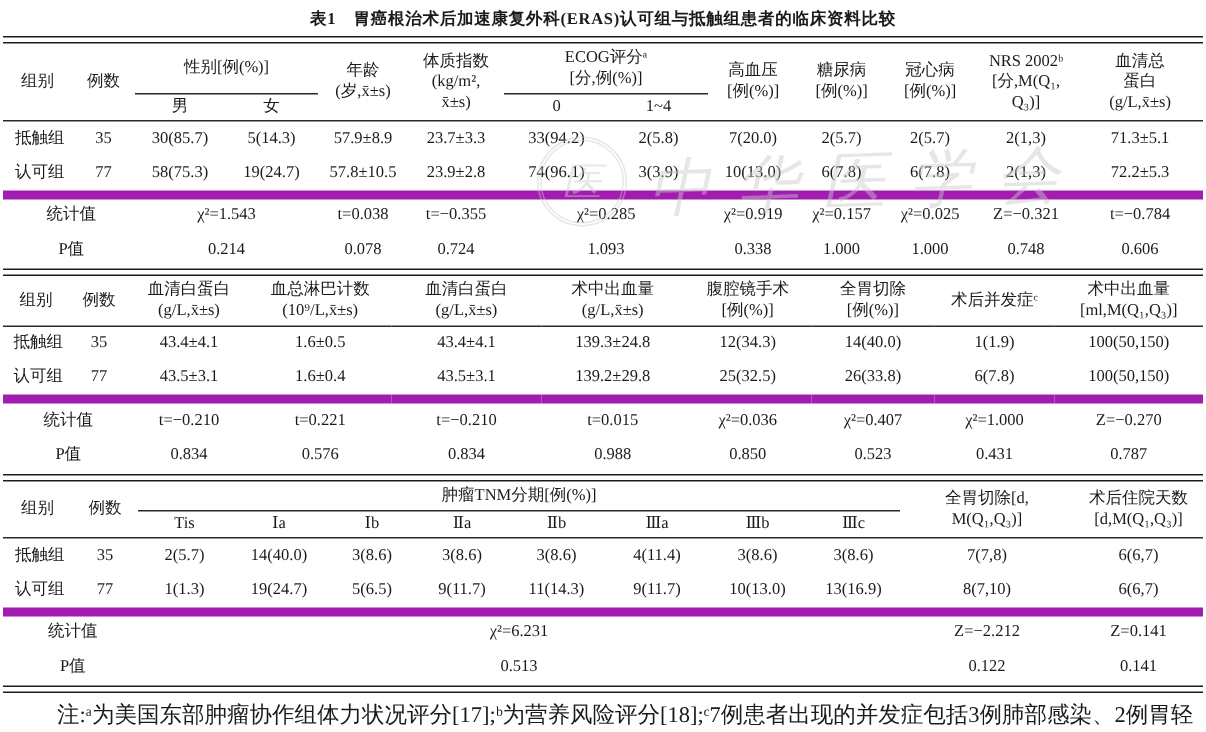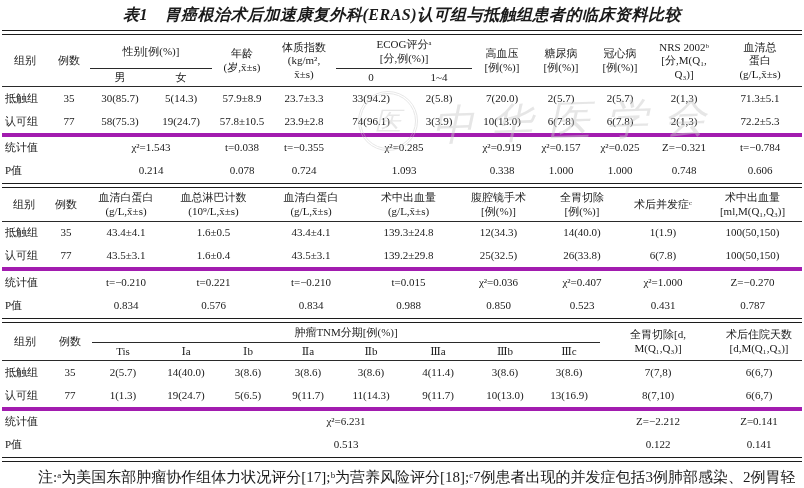--- a/index.html
+++ b/index.html
@@ -2,38 +2,38 @@
 <html><head>
 <meta charset="utf-8">
 <style>
   html,body{margin:0;padding:0;background:#ffffff;}
   body{
     width:804px;height:488px;overflow:hidden;position:relative;
     font-family:"Liberation Serif","DejaVu Serif",serif;color:#1a1a1a;
   }
   .paper{padding:2px 2px 0 2px;position:relative;}
   .title{
-    text-align:center;font-weight:bold;font-size:16px;
-    margin:3px 0 4px 0;letter-spacing:0.5px;font-style:italic;
+    text-align:center;font-weight:bold;font-size:11px;
+    margin:3px 0 4px 0;letter-spacing:0.5px;
   }
   .rule-double{
     height:3px;border-top:1.3px solid #1c1c1c;border-bottom:1.3px solid #1c1c1c;
     margin:1px 0;
   }
   table{border-collapse:collapse;table-layout:fixed;width:800px;}
   td{
     text-align:center;font-size:11px;line-height:1.25;padding:3px 0;
     vertical-align:middle;white-space:pre-line;overflow:hidden;
   }
   thead td{padding:2px 0;}
   tbody td{padding:4.5px 0;white-space:nowrap;}
-  td.left{text-align:left;padding-left:3px;}
+  td.left{text-align:center;padding-left:3px;}
   td.grp{border-bottom:1px solid #2a2a2a;}
   tbody tr:first-child td{border-top:1px solid #2a2a2a;}
-  tr.stat td{border-top:4px solid #a21caf;}
+  tr.stat td{border-top:6px solid #a21caf;}
   .footnote{
     font-size:15px;line-height:1.55;margin:4px 2px 0 6px;width:798px;
     text-indent:2em;
   }
   .watermark{
     position:absolute;left:358px;top:86px;width:430px;height:70px;
     display:flex;align-items:center;gap:14px;opacity:0.45;pointer-events:none;z-index:5;
   }
   .wm-circle{
     width:54px;height:54px;border:3px double #c9c9c9;border-radius:50%;

